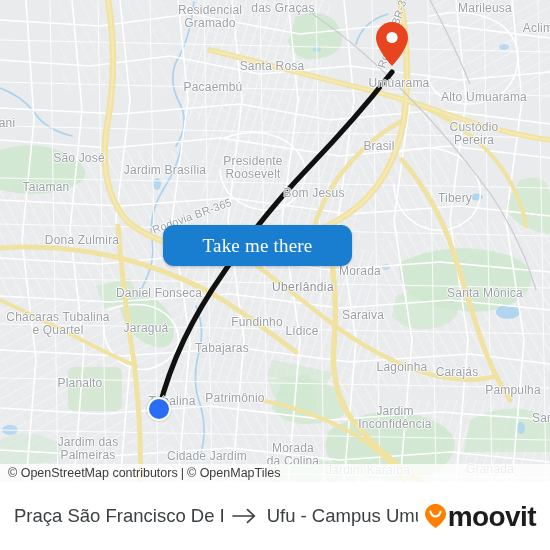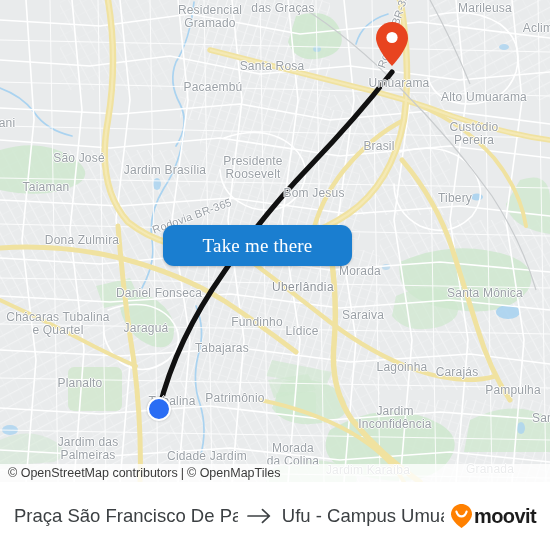--- a/index.html
+++ b/index.html
@@ -128,21 +128,21 @@
   }
   #arrow-icon { flex: 0 0 auto; display: block; }
   #moovit-logo {
     flex: 0 0 auto;
     display: flex;
     align-items: center;
     gap: 1px;
     margin-left: 6px;
   }
   #moovit-wordmark {
-    font-size: 20px;
+    font-size: 28px;
     font-weight: bold;
     color: #1c1c1c;
     letter-spacing: -0.6px;
     line-height: 25px;
   }
 </style>
 </head>
 <body>
 
 <div id="app">

